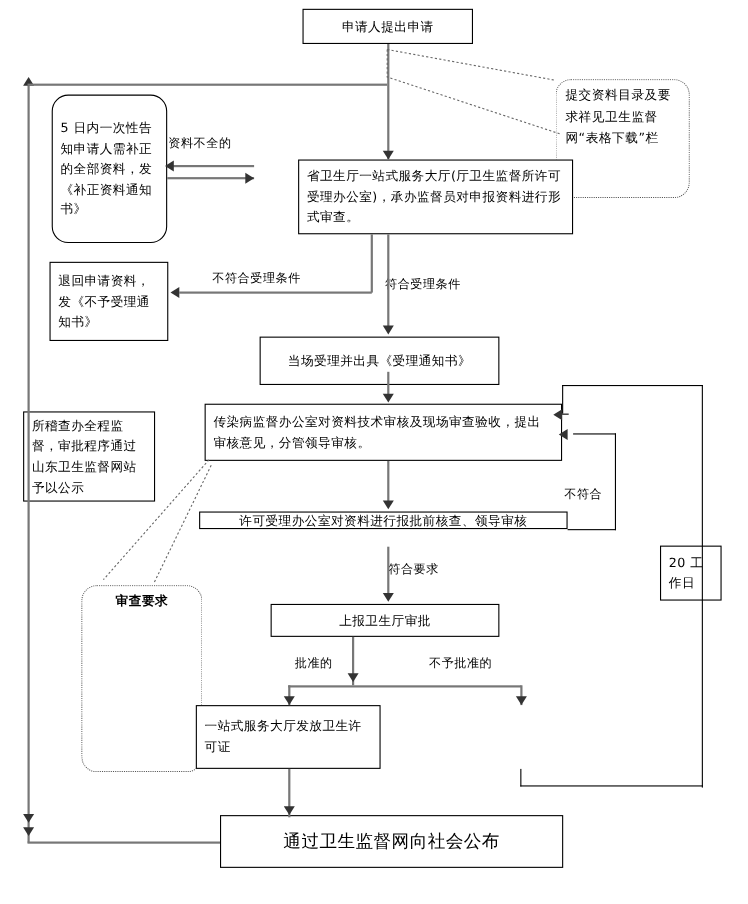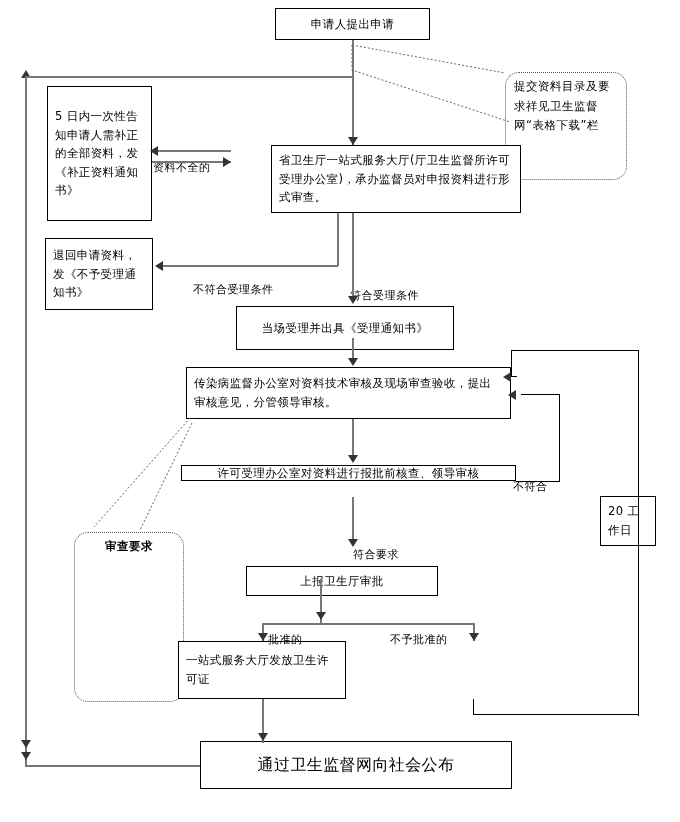--- a/index.html
+++ b/index.html
@@ -8,21 +8,21 @@
 
   .box{position:absolute;border:1px solid #000;background:#fff;box-sizing:border-box;
        display:flex;align-items:center;justify-content:flex-start;
        font-size:11.5px;line-height:1.62;color:#000;letter-spacing:0.4px;}
   .box .txt{padding:3px 7px;width:100%;}
   .center .txt{text-align:center;}
   .callout{position:absolute;border:1px dotted #555;border-radius:14px;background:#fff;box-sizing:border-box;
        font-size:11.5px;line-height:1.70;color:#000;letter-spacing:0.5px;
        display:flex;align-items:flex-start;}
   .callout .txt{padding:4px 8px;width:100%;}
-  .label{position:absolute;font-size:11px;color:#000;letter-spacing:0.5px;white-space:nowrap;margin-top:37px;}
+  .label{position:absolute;font-size:11px;color:#000;letter-spacing:0.5px;white-space:nowrap;}
   .ttl{display:block;text-align:center;font-weight:bold;margin-bottom:1px;}
 
   
   .ln{position:absolute;background:#555;}
   .lnb{position:absolute;background:#000;}
   .vl{width:1px;}
   .hl{height:1px;}
   .vl2{width:2px;background:#777;}
   .hl2{height:2px;background:#777;}
 
@@ -41,52 +41,55 @@
 <div id="canvas">
 
   <div class="box center" style="left:275px;top:8px;width:155px;height:32px;">
     <span class="txt">申请人提出申请</span>
   </div>
 
   <div class="callout" style="left:505px;top:72px;width:122px;height:108px;">
     <span class="txt">提交资料目录及要求祥见卫生监督网“表格下载”栏</span>
   </div>
 
-  <div class="box" style="left:47px;top:86px;width:105px;height:135px;">
+  <div class="box" style="left:47px;top:86px;width:105px;height:135px;border-radius:15px;">
     <span class="txt">5 日内一次性告知申请人需补正的全部资料，发《补正资料通知书》</span>
   </div>
 
   <div class="box" style="left:231px;top:145px;width:250px;height:68px;margin-left:40px;">
     <span class="txt">省卫生厅一站式服务大厅(厅卫生监督所许可受理办公室)，承办监督员对申报资料进行形式审查。</span>
   </div>
 
   <div class="box" style="left:45px;top:238px;width:108px;height:72px;">
     <span class="txt">退回申请资料，发《不予受理通知书》</span>
   </div>
 
   <div class="box center" style="left:236px;top:306px;width:218px;height:44px;">
     <span class="txt">当场受理并出具《受理通知书》</span>
   </div>
 
   <div class="box" style="left:186px;top:367px;width:325px;height:52px;">
     <span class="txt">传染病监督办公室对资料技术审核及现场审查验收，提出审核意见，分管领导审核。</span>
   </div>
 
+  <div class="box" style="left:21px;top:374px;width:120px;height:82px;">
+    <span class="txt">所稽查办全程监督，审批程序通过山东卫生监督网站予以公示</span>
+  </div>
 
   <div class="box center" style="left:181px;top:465px;width:335px;height:16px;align-items:center;">
     <span class="txt">许可受理办公室对资料进行报批前核查、领导审核</span>
   </div>
 
   <div class="callout" style="left:30px;top:532px;width:110px;height:170px;margin-left:44px;">
     <span class="txt">
       <b class="ttl">审查要求</b>
     </span>
   </div>
 
-  <div class="box center" style="left:246px;top:566px;width:192px;height:30px;">
+  <div class="box center" style="left:246px;top:549px;width:208px;height:30px;">
     <span class="txt">上报卫生厅审批</span>
   </div>
 
   <div class="box" style="left:178px;top:641px;width:168px;height:58px;">
     <span class="txt">一站式服务大厅发放卫生许可证</span>
   </div>
 
 
   <div class="box center" style="left:200px;top:741px;width:312px;height:48px;font-size:16px;">
     <span class="txt">通过卫生监督网向社会公布</span>

